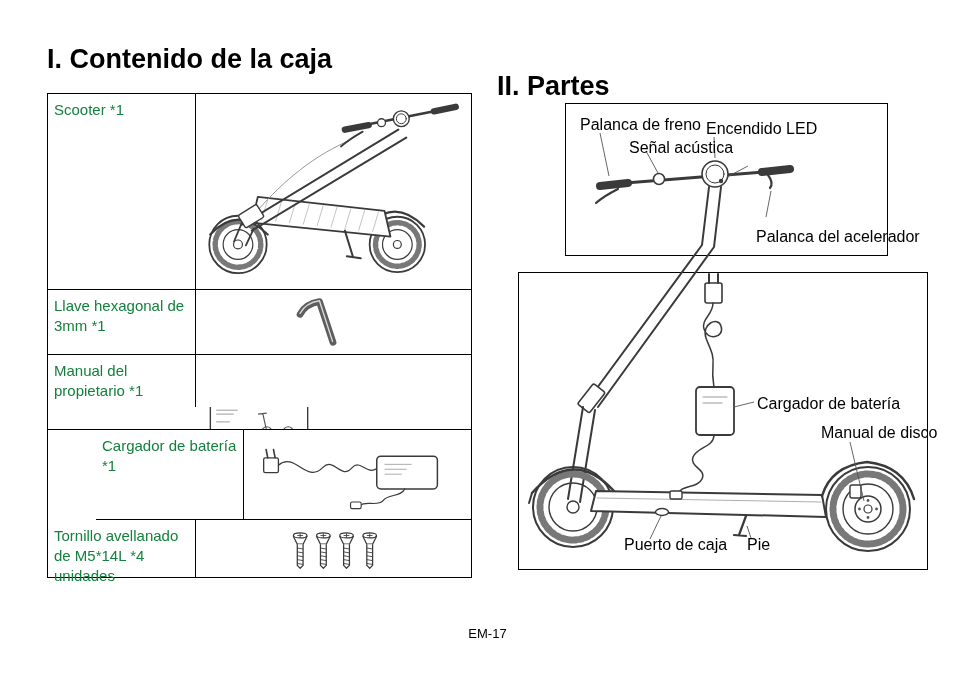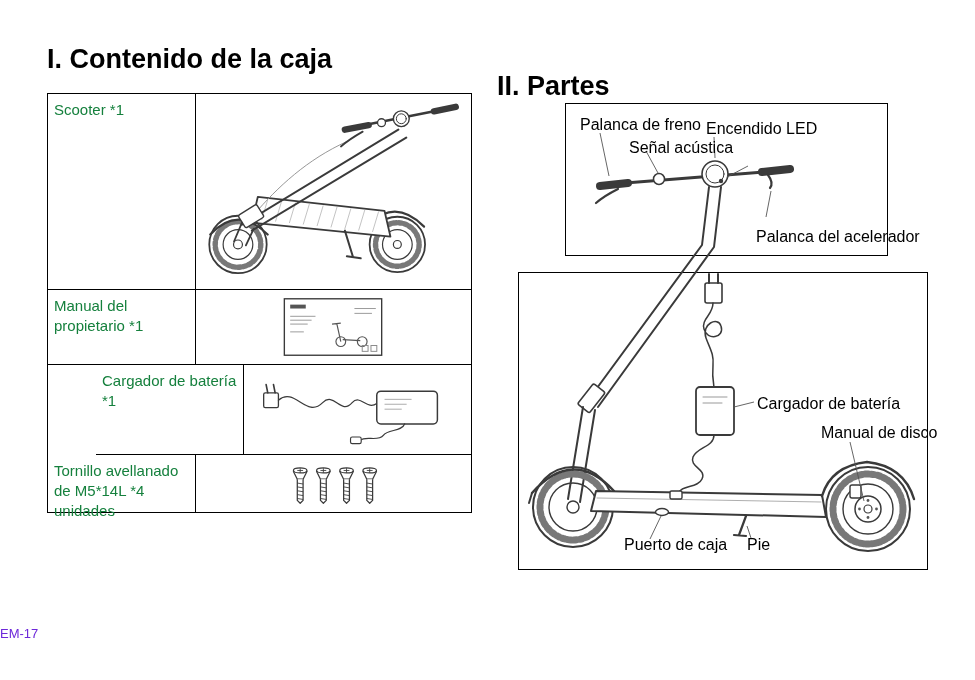--- a/index.html
+++ b/index.html
@@ -21,21 +21,21 @@
   .contents-table { position: absolute; left: 47px; top: 93px; width: 425px; border: 1px solid #000; background:#fff; }
   .crow { display: flex; border-bottom: 1px solid #000; }
   .crow:last-child { border-bottom: none; }
   .crow-label {
     width: 148px; border-right: 1px solid #000;
     padding: 6px 6px; font-size: 15px; line-height: 1.32; color:#15803d;
   }
   .crow-fig { flex: 1; display: flex; align-items: center; justify-content: center; overflow: hidden; }
   .crow-1 { height: 196px; }
   .crow-2 { height: 65px; }
-  .crow-3 { height: 75px; }
+  .crow-3 { height: 75px; flex-direction: column; }
   .crow-4 { height: 90px; margin-left: 48px; }
   .crow-5 { height: 57px; }
 
   
   .box { position: absolute; border: 1px solid #000; background: #fff; }
   .box-top    { left: 565px; top: 103px; width: 323px; height: 153px; }
   .box-bottom { left: 518px; top: 272px; width: 410px; height: 298px; }
 
   .overlay { position: absolute; left: 500px; top: 95px; width: 440px; height: 485px; pointer-events: none; }
 
@@ -44,21 +44,21 @@
   .lbl-bell      { left: 629px; top: 142px; }
   .lbl-display   { left: 706px; top: 123px; }
   .lbl-power     { left: 750px; top: 153px; }
   .lbl-power span { display: block; }
   .lbl-throttle  { left: 756px; top: 219px; margin-top: 12px; }
   .lbl-charger   { left: 757px; top: 398px; }
   .lbl-disc      { left: 821px; top: 427px; }
   .lbl-port      { left: 624px; top: 539px; }
   .lbl-stand     { left: 747px; top: 539px; }
 
-  .footer { position: absolute; left: 0; right: 0; top: 626px; font-size: 13px; color:#6d28d9; }
+  .footer { position: absolute; left: 0; right: 0; top: 626px; text-align: center; font-size: 13px; color:#000000; }
 </style>
 </head>
 <body>
 
 <div class="page">
 
   <h1 class="title title-left">I. Contenido de la caja</h1>
   <h1 class="title title-right">II. Partes</h1>
 
   <div class="contents-table">
@@ -108,20 +108,29 @@
             <path d="M240,17.5 L262,13" stroke-width="6.5"></path>
             <path d="M168,38 Q154,46 146,53" stroke-width="1.8"></path>
             <circle cx="187" cy="29" r="4" stroke-width="1.3" fill="#fff"></circle>
             <circle cx="207" cy="25" r="8" stroke-width="1.4" fill="#fff"></circle>
             <circle cx="207" cy="25" r="5" stroke-width="1"></circle>
           </g>
         </svg>
       </div>
     </div>
 
+    <div class="crow crow-2">
+      <div class="crow-label">Llave hexagonal de 3mm *1</div>
+      <div class="crow-fig">
+        <svg viewBox="0 0 277 65" width="275" height="63">
+          <path d="M104,24 Q110,13 124,11 L138,53" stroke="#5e5e5e" stroke-width="7" fill="none" stroke-linecap="round" stroke-linejoin="round"></path>
+          <path d="M104,23 Q110,12 124,10 L137.5,52" stroke="#ffffff" stroke-width="1.5" fill="none" stroke-linecap="round" opacity="0.75"></path>
+        </svg>
+      </div>
+    </div>
 
     <div class="crow crow-3">
       <div class="crow-label">Manual del propietario *1</div>
       <div class="crow-fig">
         <svg viewBox="0 0 277 75" width="275" height="73">
           <rect x="88" y="8" width="100" height="58" stroke="#3a3a3a" stroke-width="1.4" fill="#fff"></rect>
           <rect x="94" y="14" width="16" height="4" fill="#555"></rect>
           <path d="M94,26 L120,26 M94,30 L116,30 M94,34 L112,34 M94,42 L108,42" stroke="#999" stroke-width="1" fill="none"></path>
           <g stroke="#555" fill="none" stroke-width="1.2">
             <circle cx="146" cy="52" r="5"></circle>

